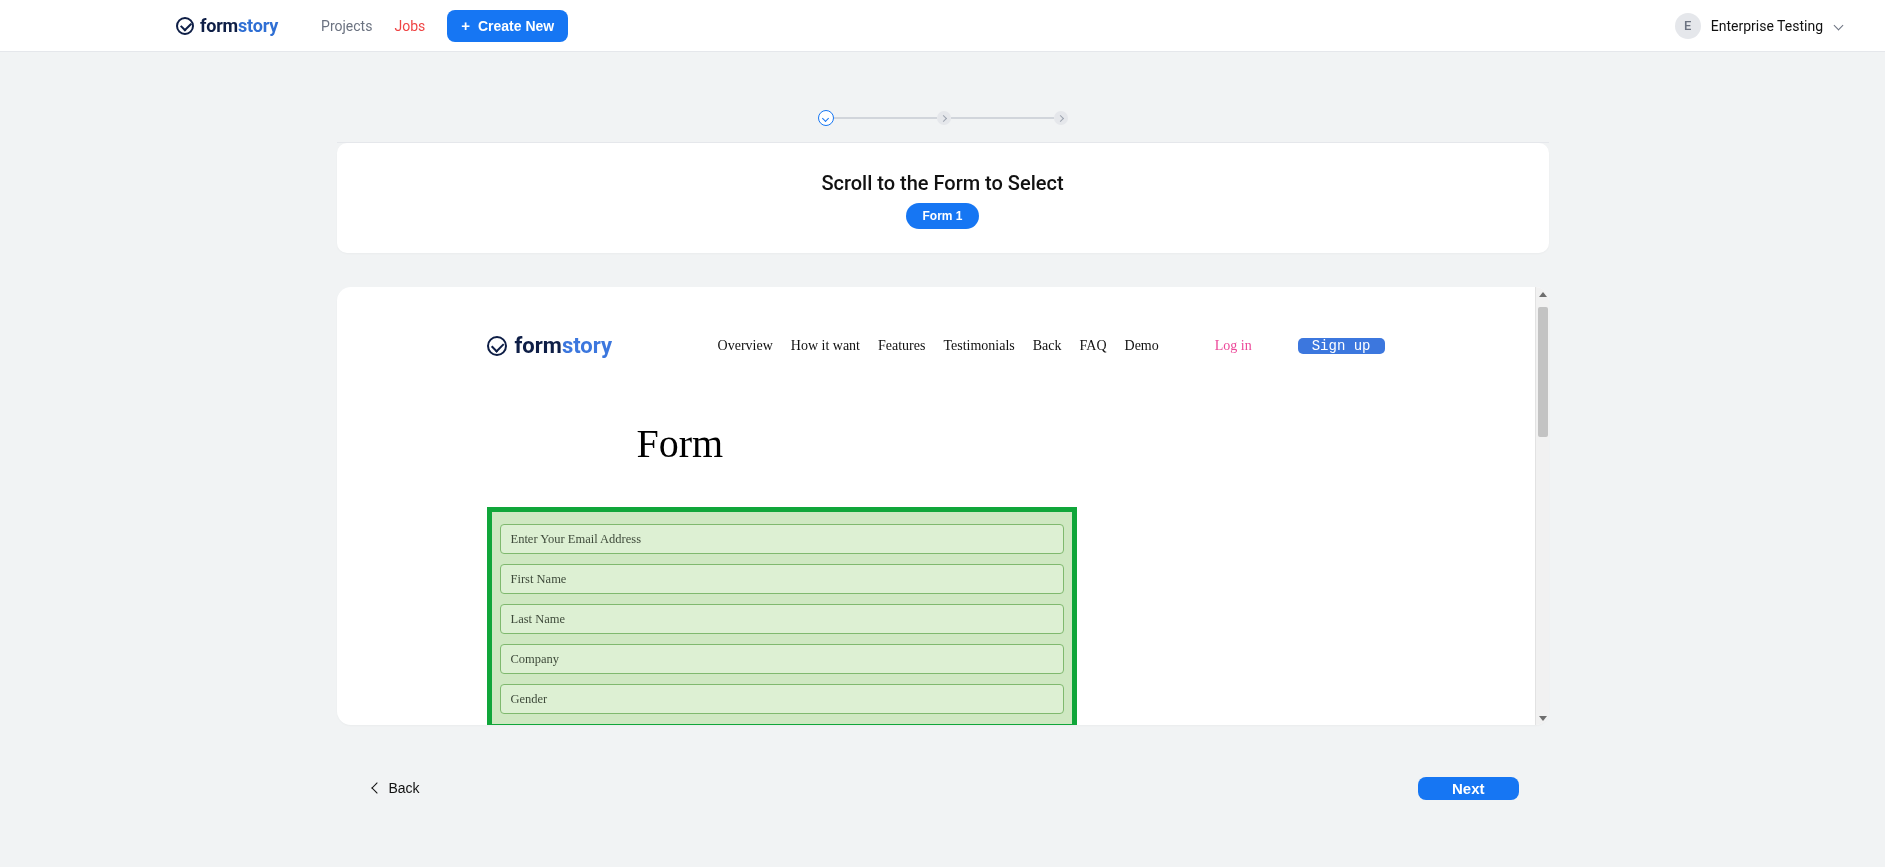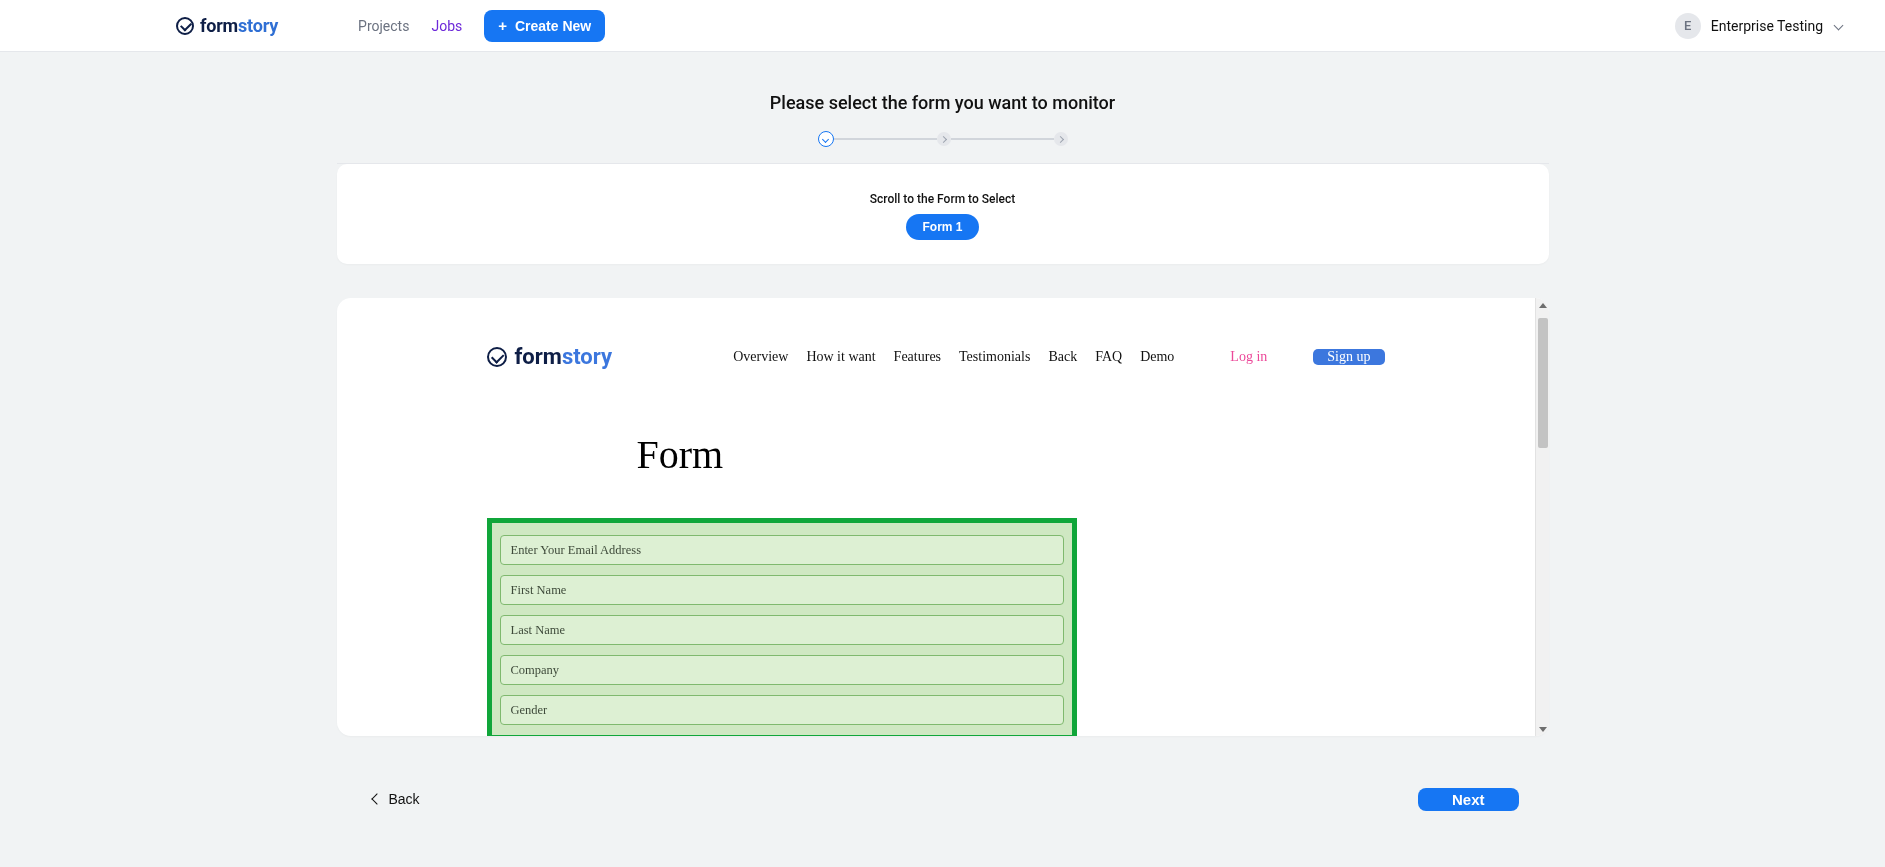--- a/index.html
+++ b/index.html
@@ -41,23 +41,23 @@
     width:18px;height:18px;border:2.2px solid #0E1E46;border-radius:50%;
     position:relative;display:inline-block;
   }
   .logo .mark::after{
     content:"";position:absolute;left:3px;top:3.5px;width:8px;height:5px;
     border-left:2.2px solid #0E1E46;border-bottom:2.2px solid #0E1E46;
     transform:rotate(-45deg);
   }
   .logo .t1{color:#0E1E46;}
   .logo .t2{color:var(--blue-dark);}
-  .top-nav{display:flex;align-items:center;gap:22px;margin-left:80px;}
+  .top-nav{display:flex;align-items:center;gap:22px;margin-left:43px;}
   .top-nav a{font-size:14px;color:var(--gray-text);text-decoration:none;}
-  .top-nav a.active{color:#6d28d9;}
+  .top-nav a.active{color:#ef4444;}
   .btn-create{
     display:flex;align-items:center;gap:8px;
     background:var(--blue);color:#fff;border:none;border-radius:8px;
     padding:8px 14px;font-size:14px;font-weight:600;cursor:pointer;
     margin-left:22px;
   }
   .btn-create .plus{font-size:15px;line-height:1;}
   .account{
     margin-left:auto;display:flex;align-items:center;gap:10px;
     font-size:14px;color:#111;cursor:pointer;
@@ -105,21 +105,21 @@
   .wizard-divider{height:1px;background:var(--border);margin:16px 0 0;}
 
   
   .card{
     background:#fff;border-radius:10px;margin:0 0 34px;
     box-shadow:0 1px 2px rgba(0,0,0,0.03);
   }
   .card-scroll-hint{
     padding:28px 0 24px;text-align:center;
   }
-  .card-scroll-hint h3{margin:0;font-size:12px;font-weight:500;color:#111;}
+  .card-scroll-hint h3{margin:0;font-size:20px;font-weight:500;color:#111;}
   .pill{
     margin-top:8px;display:inline-block;background:var(--blue);color:#fff;
     border-radius:999px;padding:6px 16px;font-size:12px;font-weight:700;border:none;cursor:pointer;
   }
 
   
   .preview-card{
     background:#fff;border-radius:14px;padding:0;position:relative;
     height:438px;overflow:hidden;
   }
@@ -148,21 +148,21 @@
     margin-left:auto;display:flex;align-items:center;gap:18px;
     font-family:Georgia,"Times New Roman",serif;font-size:14px;color:#111;
   }
   .inner-nav a{color:#111;text-decoration:none;}
   .inner-login{
     font-family:Georgia,"Times New Roman",serif;font-size:14px;color:#ec4899;
     margin-left:28px;text-decoration:none;
   }
   .inner-signup{
     margin-left:18px;background:var(--blue2);color:#fff;border:none;border-radius:5px;
-    padding:0 14px;font-family:Liberation Serif, serif;font-size:14px;cursor:pointer;
+    padding:0 14px;font-family:Liberation Mono, monospace;font-size:14px;cursor:pointer;
   }
 
   .form-heading{
     font-family:Georgia,"Times New Roman",serif;
     font-size:40px;font-weight:400;color:#000;margin:62px 0 0 150px;
   }
 
   .selected-form{
     margin:40px 0 0 0;border:5px solid var(--form-border);background:var(--form-fill);
     width:590px;padding:12px 8px 0 8px;
@@ -231,21 +231,20 @@
   <div class="account">
     <span class="avatar">E</span>
     <span>Enterprise Testing</span>
     <span class="chev"></span>
   </div>
 </header>
 
 <main class="page">
   <div class="wizard">
 
-    <div class="wizard-title">Please select the form you want to monitor</div>
 
     <div class="stepper">
       <span class="step-dot active">
           <span class="mini-chev"></span>
         </span>
       <span class="step-line"></span>
       <span class="step-dot">
           <span class="mini-chev"></span>
         </span>
       <span class="step-line"></span>

